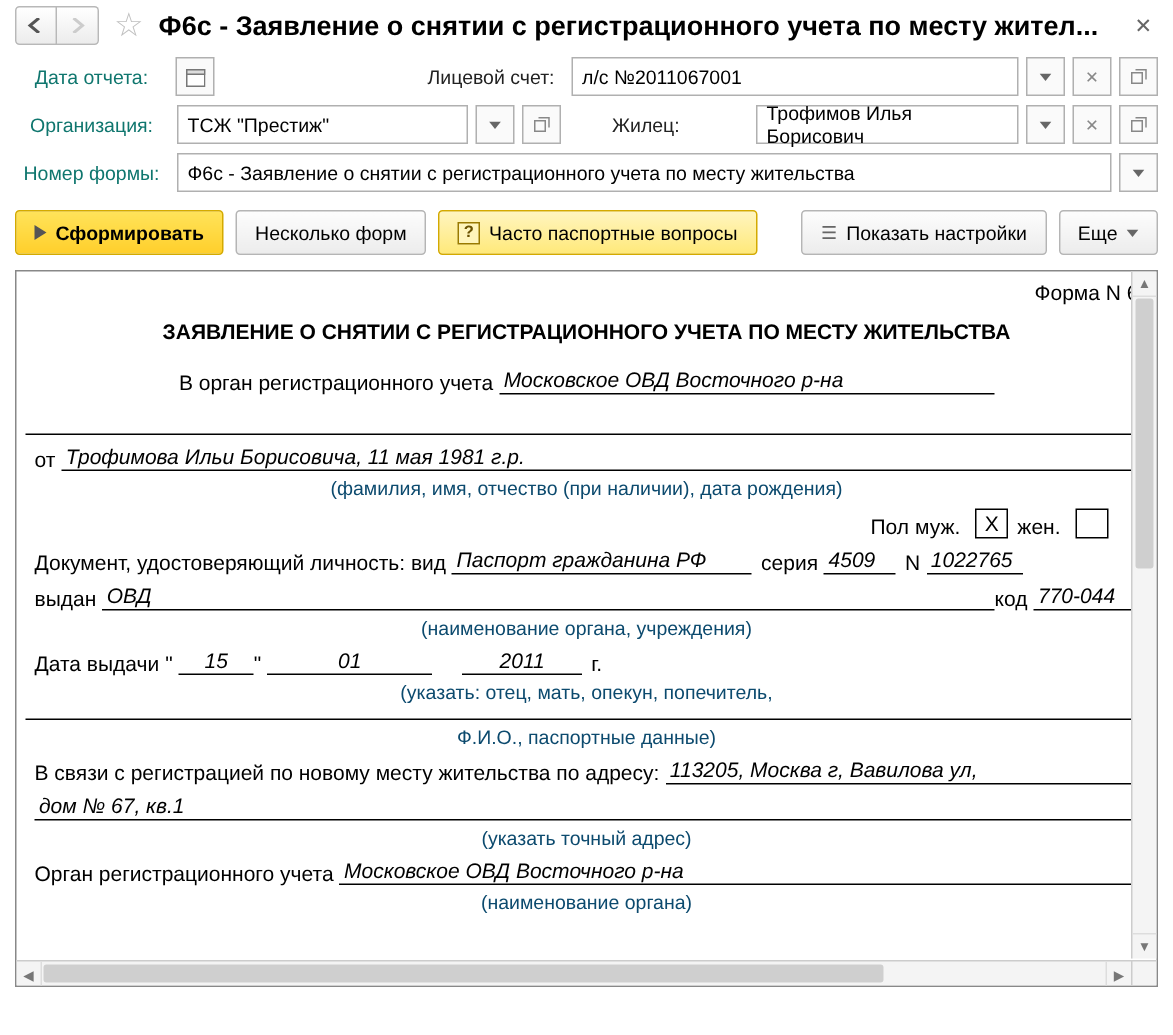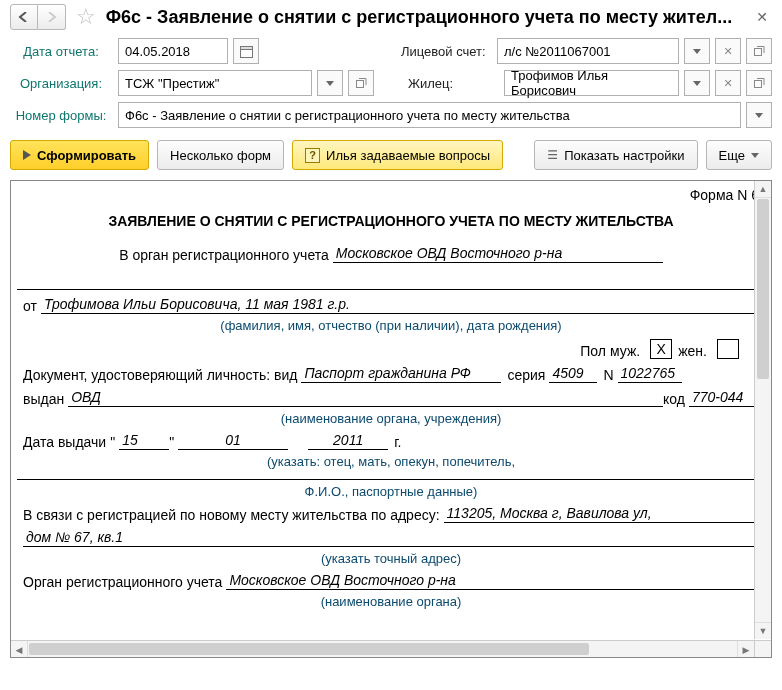--- a/index.html
+++ b/index.html
@@ -106,23 +106,20 @@
       </svg>
   </div>
   <span class="star">☆</span>
   <div class="title">Ф6с - Заявление о снятии с регистрационного учета по месту жител...</div>
   <span class="close-x">✕</span>
 </div>
 
 <div class="params">
   <div class="row">
     <div class="lbl">Дата отчета:</div>
-    <div class="input" style="width:110px">
-        <span>04.05.2018</span>
-      </div>
     <div class="mini-btn">
       <svg width="13" height="13">
           <rect x="0.5" y="1.5" width="12" height="11" fill="#fff" stroke="#777"></rect>
           <rect x="0.5" y="1.5" width="12" height="3" fill="#ddd" stroke="#777"></rect>
         </svg>
     </div>
     <div style="width:130px"></div>
     <div class="lbl2">Лицевой счет:</div>
     <div class="input flexfill">
         <span>л/с №2011067001</span>
@@ -196,21 +193,21 @@
 <div class="toolbar">
   <div class="btn yellow">
     <span class="tri"></span>
     <span>Сформировать</span>
   </div>
   <div class="btn">
       <span>Несколько форм</span>
     </div>
   <div class="btn yellow light">
     <span class="q-icon">?</span>
-    <span>Илья задаваемые вопросы</span>
+    <span>Часто паспортные вопросы</span>
   </div>
   <div class="spacer"></div>
   <div class="btn">
     <span class="gear">☰</span>
     <span>Показать настройки</span>
   </div>
   <div class="btn">
     <span>Еще</span>
     <svg width="8" height="5">
         <path d="M0 0 L4 5 L8 0" fill="#666"></path>
@@ -256,21 +253,21 @@
     <span class="plain">выдан</span>
     <span class="uline flex">ОВД</span>
     <span class="plain">код</span>
     <span class="uline" style="width:70px">770-044</span>
   </div>
   <div class="subhint">(наименование органа, учреждения)</div>
 
   <div class="doc-row">
     <span class="plain">Дата выдачи</span>
     <span class="plain">"</span>
-    <span class="uline" style="width:50px;text-align:left">15</span>
+    <span class="uline" style="width:50px;text-align:center">15</span>
     <span class="plain">"</span>
     <span class="uline" style="width:110px;text-align:center">01</span>
     <span class="uline" style="width:80px;text-align:center;margin-left:20px">2011</span>
     <span class="plain" style="padding-left:6px">г.</span>
   </div>
 
   <div class="subhint">(указать: отец, мать, опекун, попечитель,</div>
   <div class="hr"></div>
   <div class="subhint">Ф.И.О., паспортные данные)</div>
 

